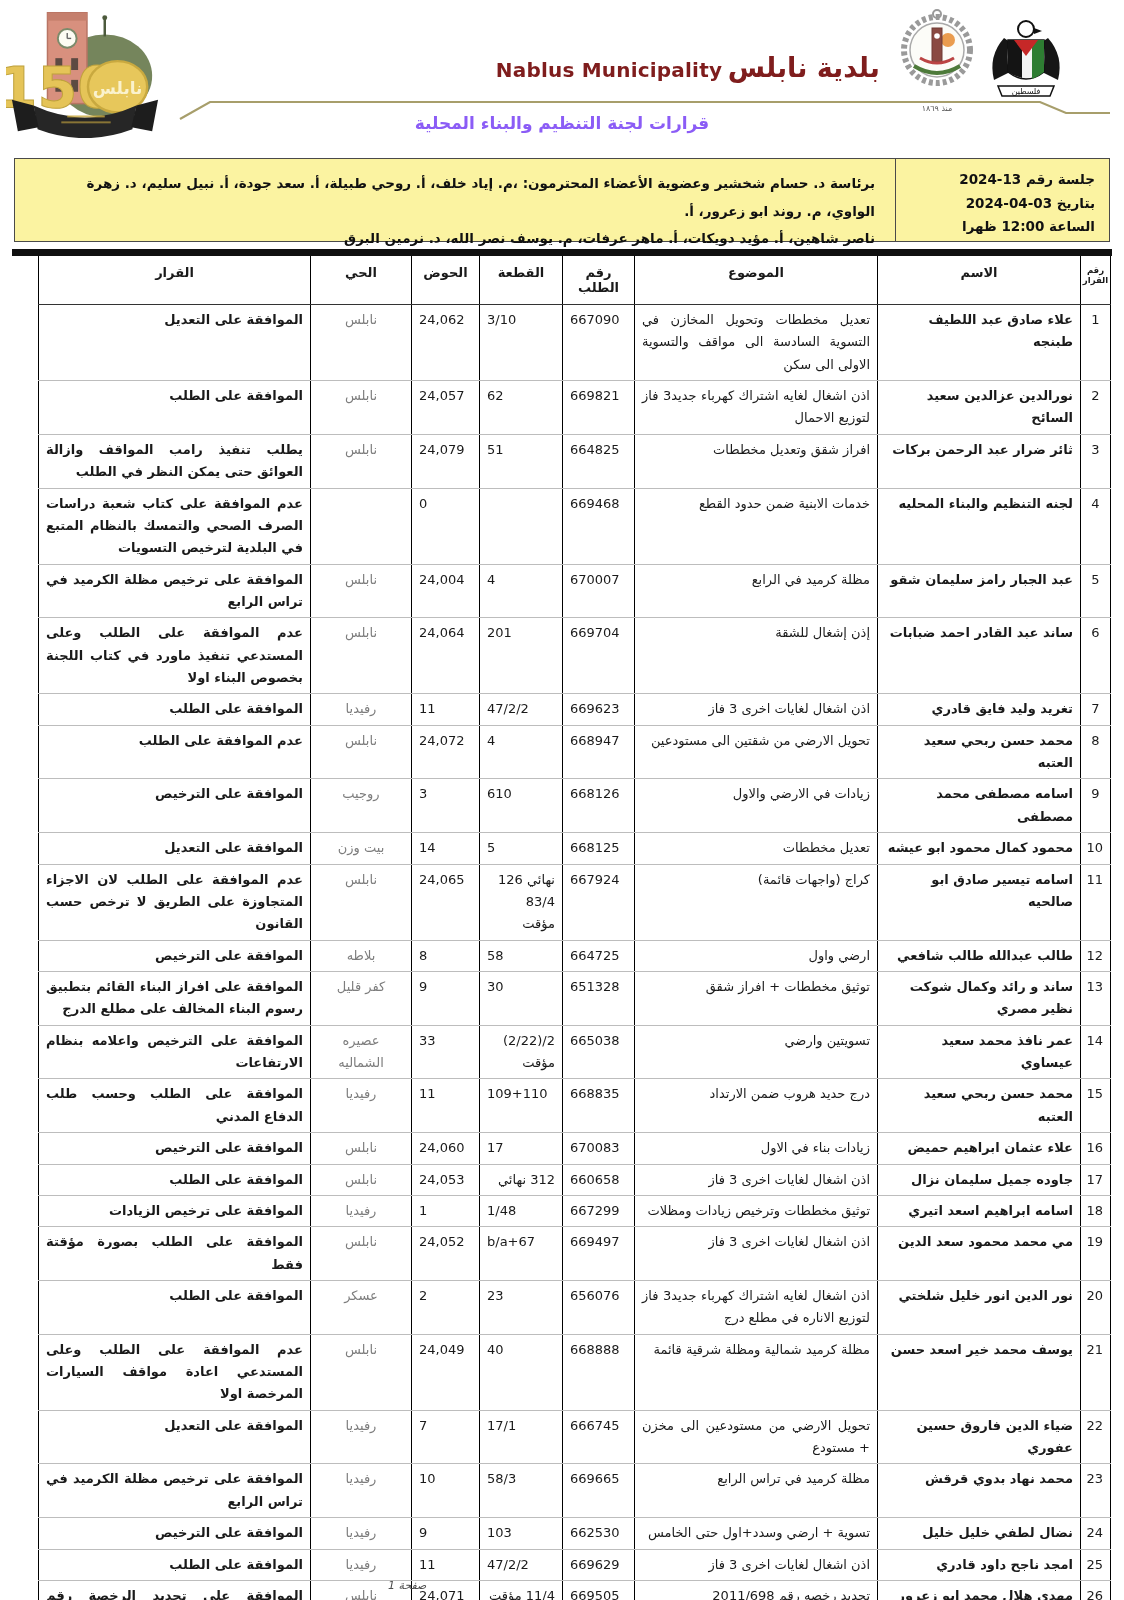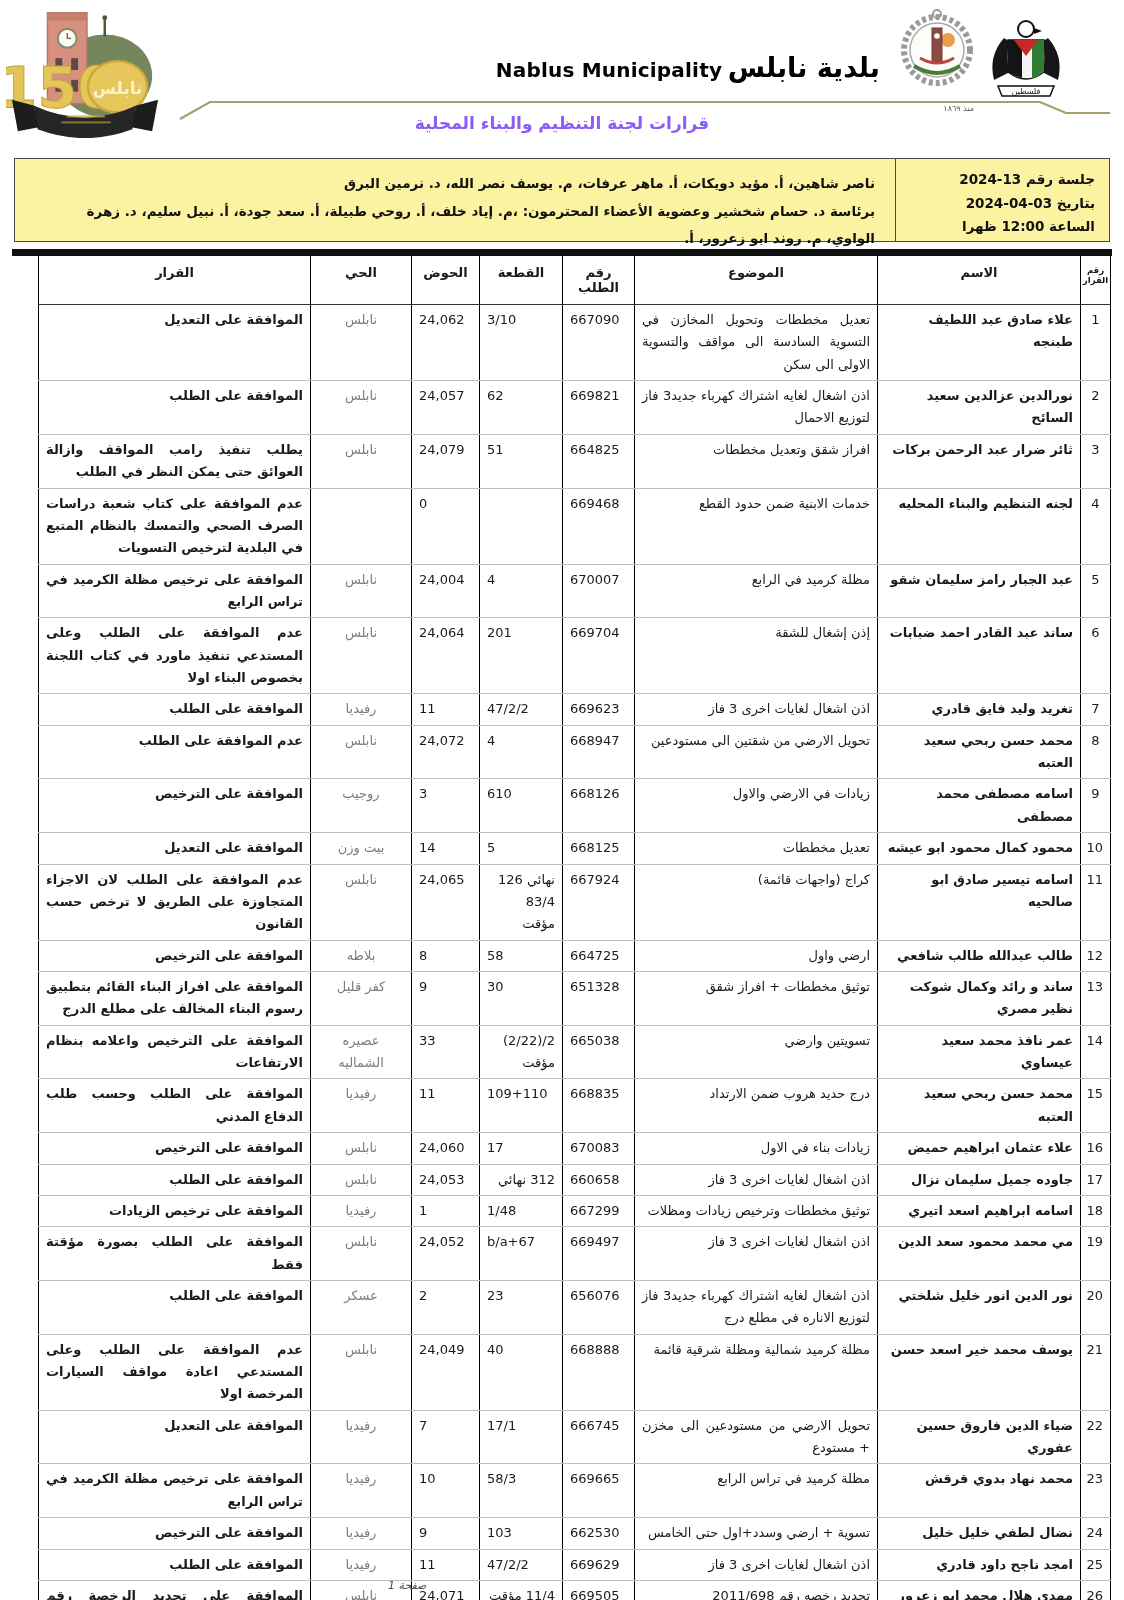--- a/index.html
+++ b/index.html
@@ -4,24 +4,24 @@
 <style>
   * { margin:0; padding:0; box-sizing:border-box; }
   html,body { background:#fff; }
   body {
     width:1124px; height:1600px; position:relative; overflow:hidden;
     font-family:"DejaVu Sans", sans-serif; color:#1a1a1a; direction:rtl;
   }
   
   .header { position:relative; height:152px; }
   .logo-150 { position:absolute; left:6px; top:4px; width:158px; height:134px; }
-  .crest-wrap { position:absolute; right:150px; top:6px; width:74px; }
+  .crest-wrap { position:absolute; right:150px; top:6px; width:74px; text-align:center; }
   .crest-caption { font-size:8px; color:#555; margin-top:-2px; }
   .eagle-wrap { position:absolute; right:56px; top:16px; width:84px; }
-  .brand-text { position:absolute; right:244px; top:52px; white-space:nowrap; font-weight:bold; color:#000000; }
+  .brand-text { position:absolute; right:244px; top:52px; white-space:nowrap; font-weight:bold; color:#7f1d1d; }
   .brand-text .ar { font-size:27px; }
   .brand-text .en { font-size:20px; letter-spacing:.2px; }
   .letterhead-line { position:absolute; left:178px; top:92px; width:934px; height:30px; }
   .doc-title { position:absolute; top:113px; right:0; left:0; text-align:center; font-size:17px; font-weight:bold; color:#8b5cf6; }
   
   .session-box {
     margin:6px 14px 0; height:84px; background:#fbf3a1; border:1px solid #4a4a4a;
     display:flex; flex-direction:row;
   }
   .session-meta {
@@ -112,22 +112,22 @@
   <div class="doc-title">قرارات لجنة التنظيم والبناء المحلية</div>
 </div>
 
 <div class="session-box">
   <div class="session-meta">
     <div>جلسة رقم 13-2024</div>
     <div>بتاريخ 03-04-2024</div>
     <div>الساعة 12:00 ظهرا</div>
   </div>
   <div class="session-members">
+    <div>برئاسة د. حسام شخشير وعضوية الأعضاء المحترمون: ،م. إياد خلف، أ. روحي طبيلة، أ. سعد جودة، أ. نبيل سليم، د. زهرة الواوي، م. روند ابو زعرور، أ.</div>
     <div>ناصر شاهين، أ. مؤيد دويكات، أ. ماهر عرفات، م. يوسف نصر الله، د. نرمين البرق</div>
-    <div>برئاسة د. حسام شخشير وعضوية الأعضاء المحترمون: ،م. إياد خلف، أ. روحي طبيلة، أ. سعد جودة، أ. نبيل سليم، د. زهرة الواوي، م. روند ابو زعرور، أ.</div>
   </div>
 </div>
 
 <div class="table-top-band"></div>
 
 <table class="decisions">
   <colgroup>
     <col style="width:30px">
       <col style="width:203px">
       <col style="width:243px">

